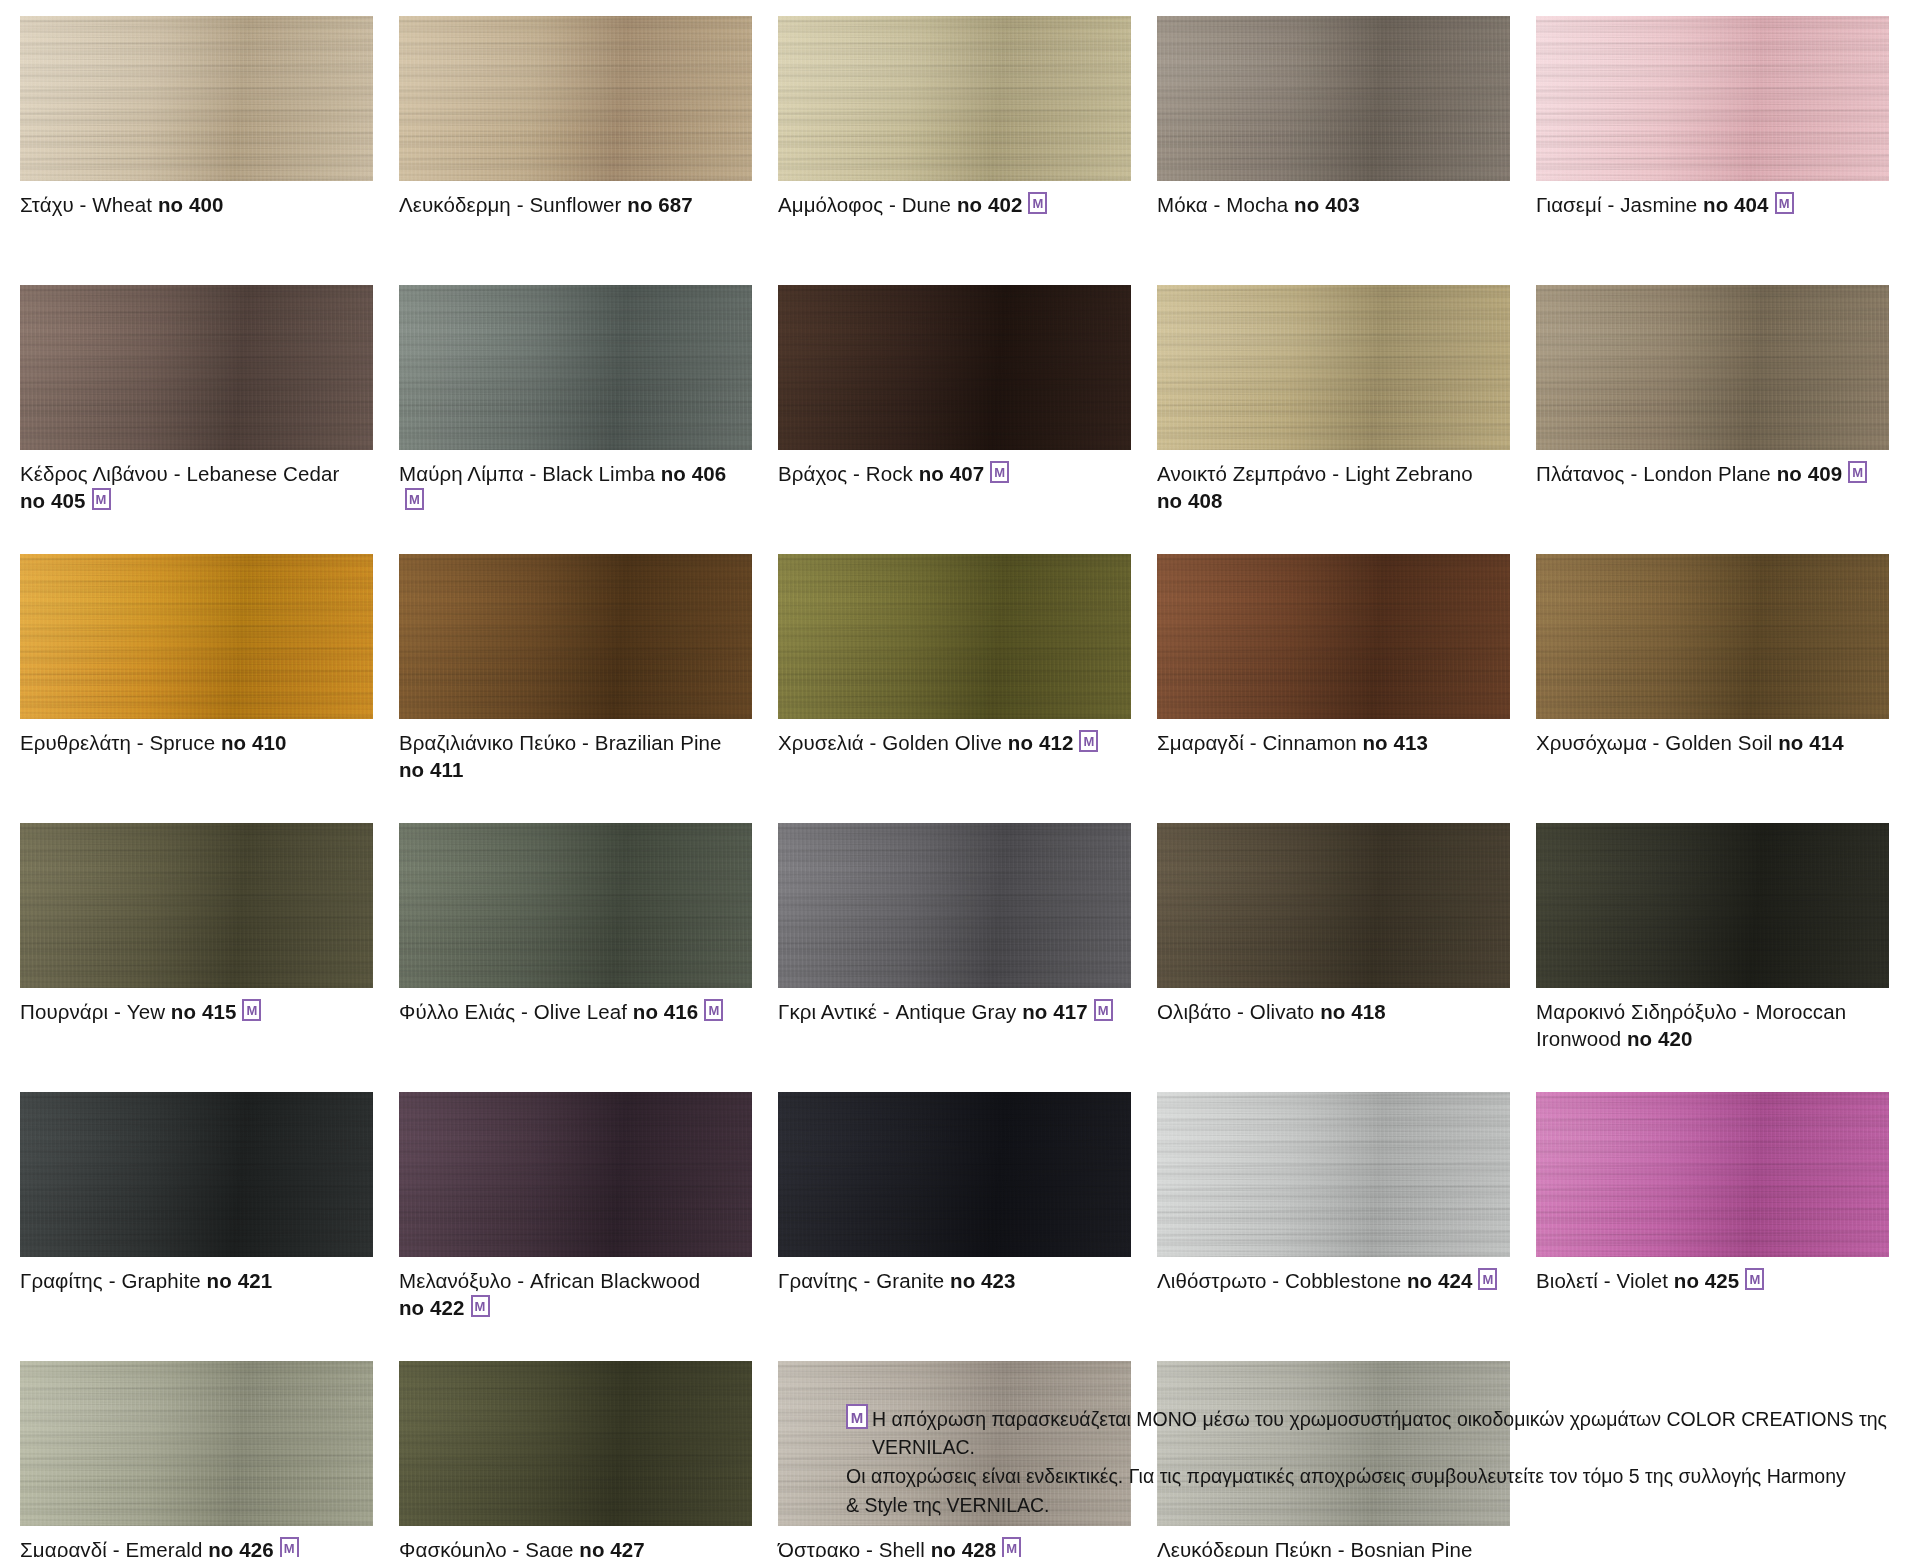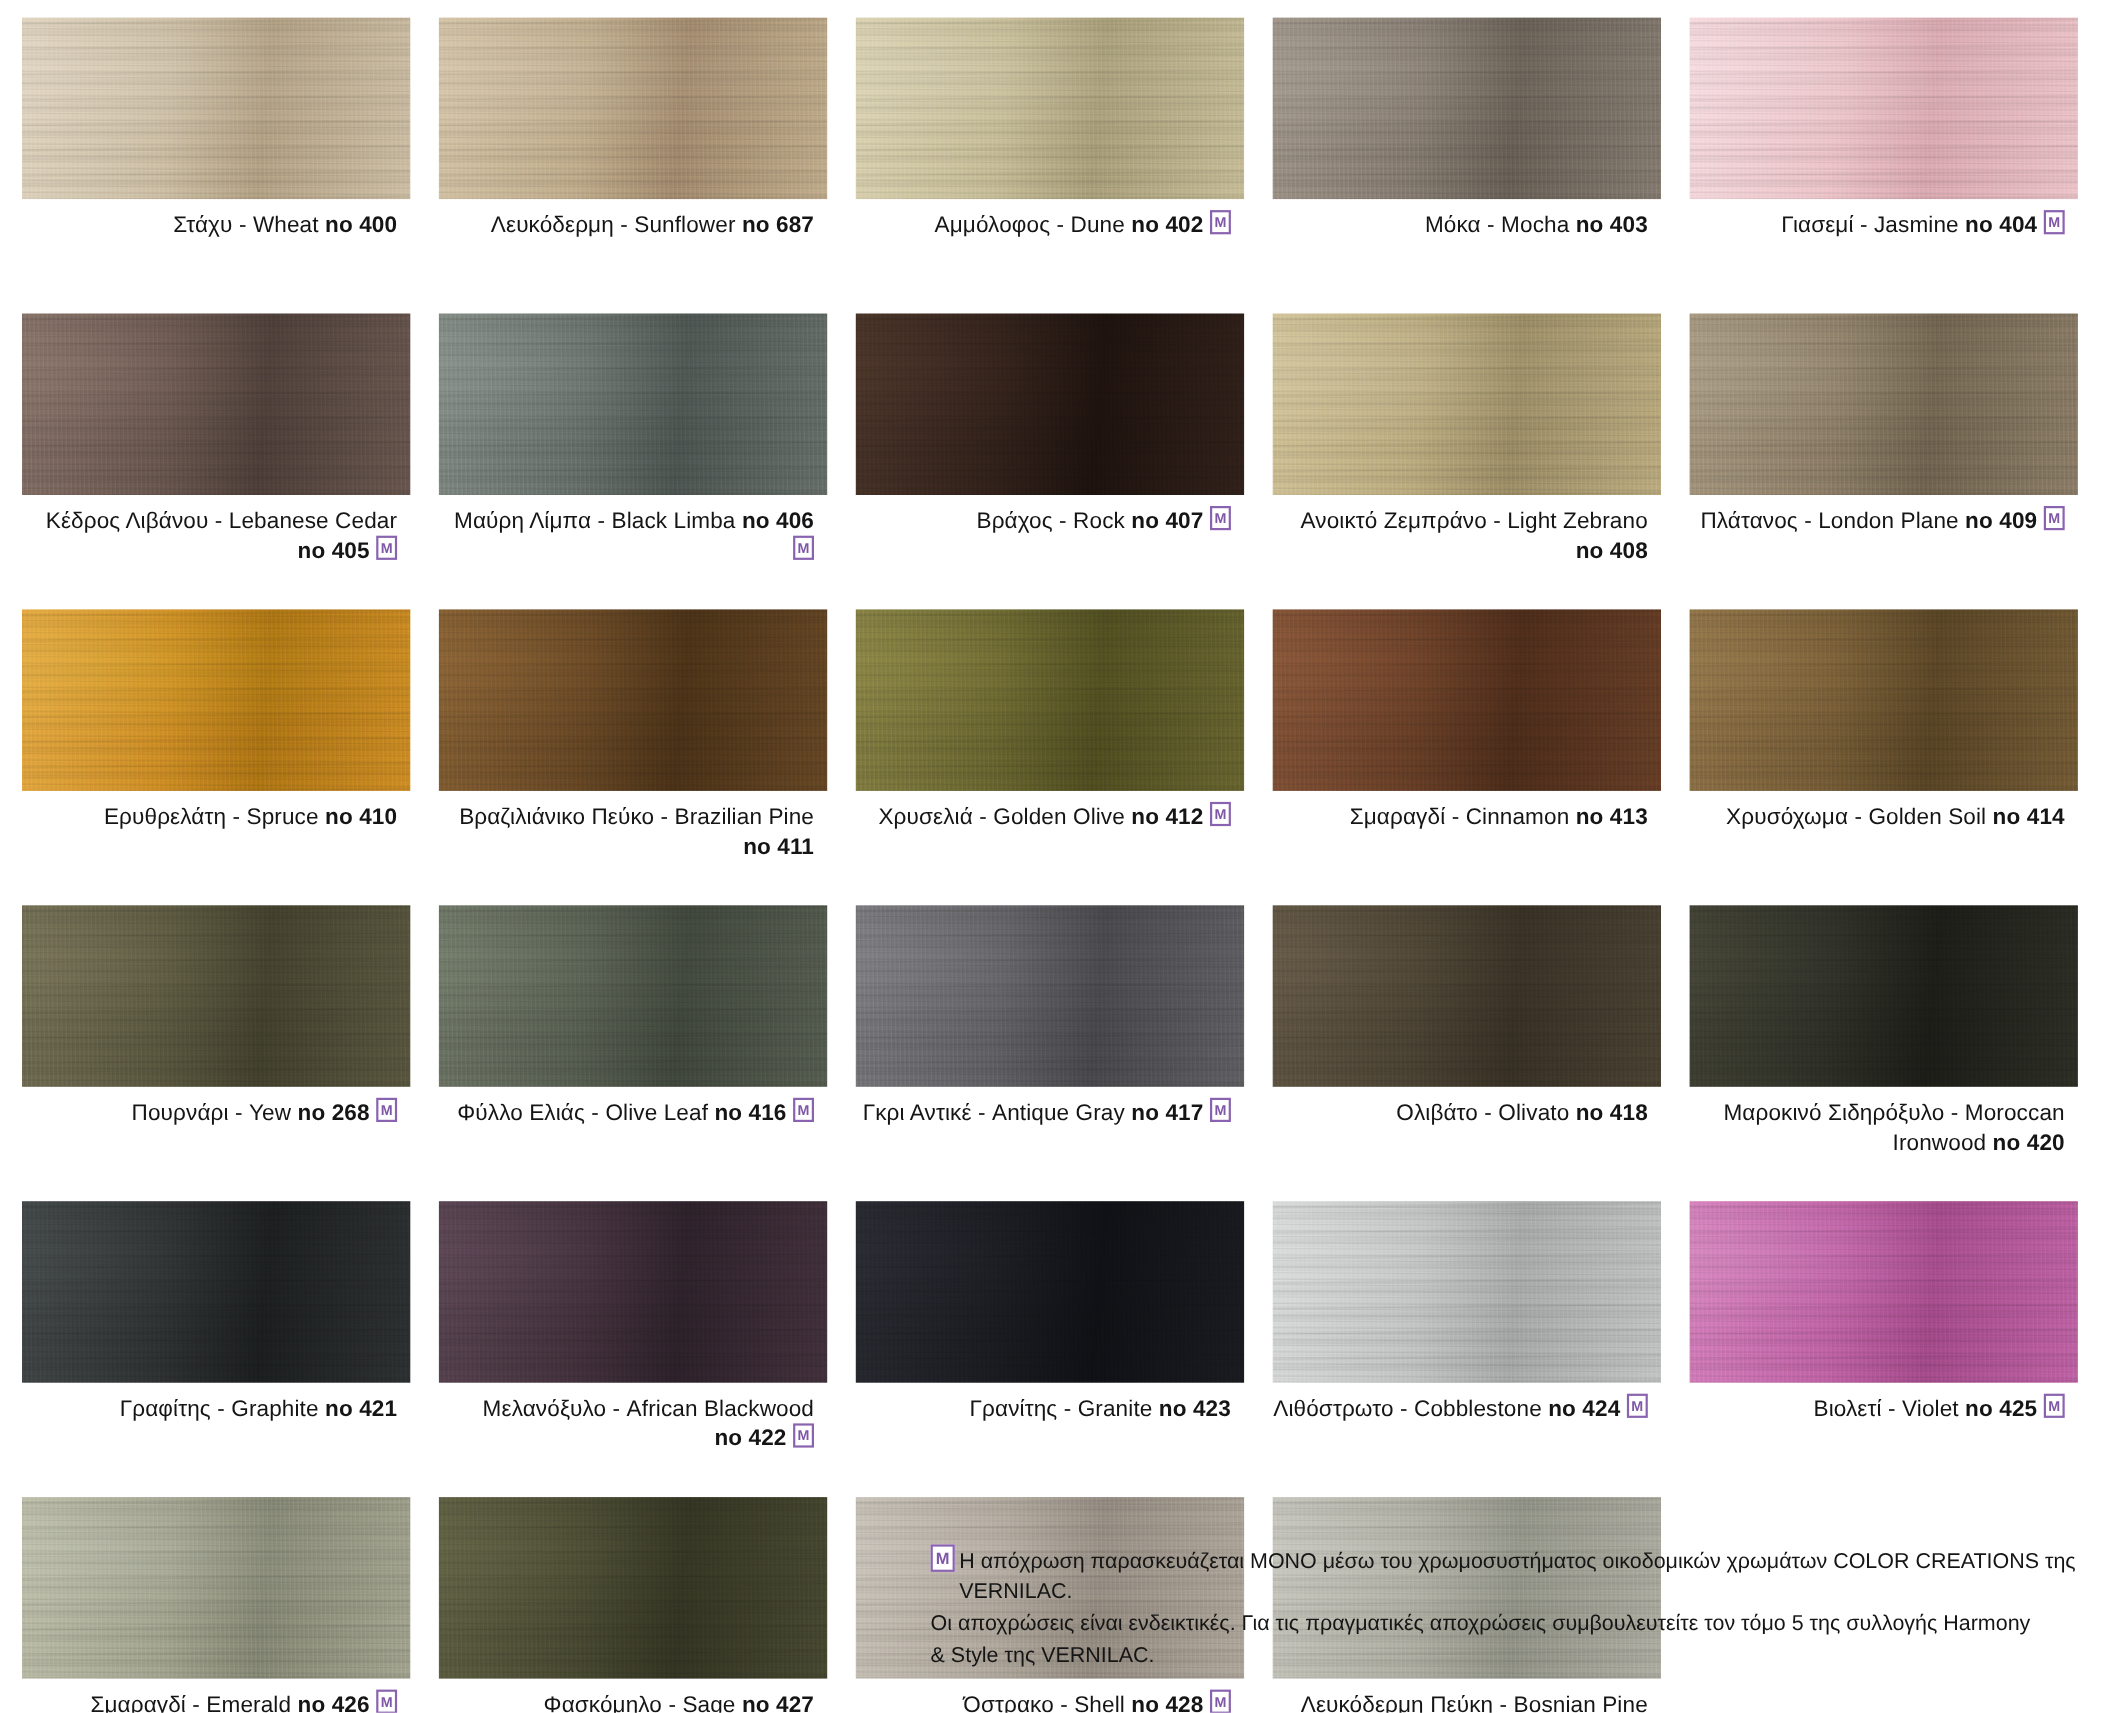--- a/index.html
+++ b/index.html
@@ -36,21 +36,20 @@
     column-gap: 0px;
     row-gap: 0px;
   }
 
   .cell {
     width: 379px;
     height: 269px;
     position: relative;
     box-sizing: border-box;
     padding-right: 38px;
-    text-align: right;
   }
 
   .swatch {
     width: 353px;
     height: 165px;
     position: relative;
     overflow: hidden;
     box-sizing: border-box;
   }
 
@@ -313,21 +312,21 @@
           <div class="grain3"></div>
         </div>
         <div class="label"><span>Χρυσόχωμα</span> - <span>Golden Soil</span> <span class="num">no 414</span></div>
       </div>
       <div class="cell">
         <div class="swatch" style="background: linear-gradient(95deg, rgb(119, 115, 88) 0%, rgb(94, 91, 66) 38%, rgb(70, 68, 47) 62%, rgb(94, 91, 66) 100%);">
           <div class="grain"></div>
           <div class="grain2"></div>
           <div class="grain3"></div>
         </div>
-        <div class="label"><span>Πουρνάρι</span> - <span>Yew</span> <span class="num">no 268</span><span class="m-badge"></span></div>
+        <div class="label"><span>Πουρνάρι</span> - <span>Yew</span> <span class="num">no 415</span><span class="m-badge"></span></div>
       </div>
       <div class="cell">
         <div class="swatch" style="background: linear-gradient(95deg, rgb(115, 123, 107) 0%, rgb(90, 98, 84) 38%, rgb(67, 74, 62) 62%, rgb(90, 98, 84) 100%);">
           <div class="grain"></div>
           <div class="grain2"></div>
           <div class="grain3"></div>
         </div>
         <div class="label"><span>Φύλλο Ελιάς</span> - <span>Olive Leaf</span> <span class="num">no 416</span><span class="m-badge"></span></div>
       </div>
       <div class="cell">

